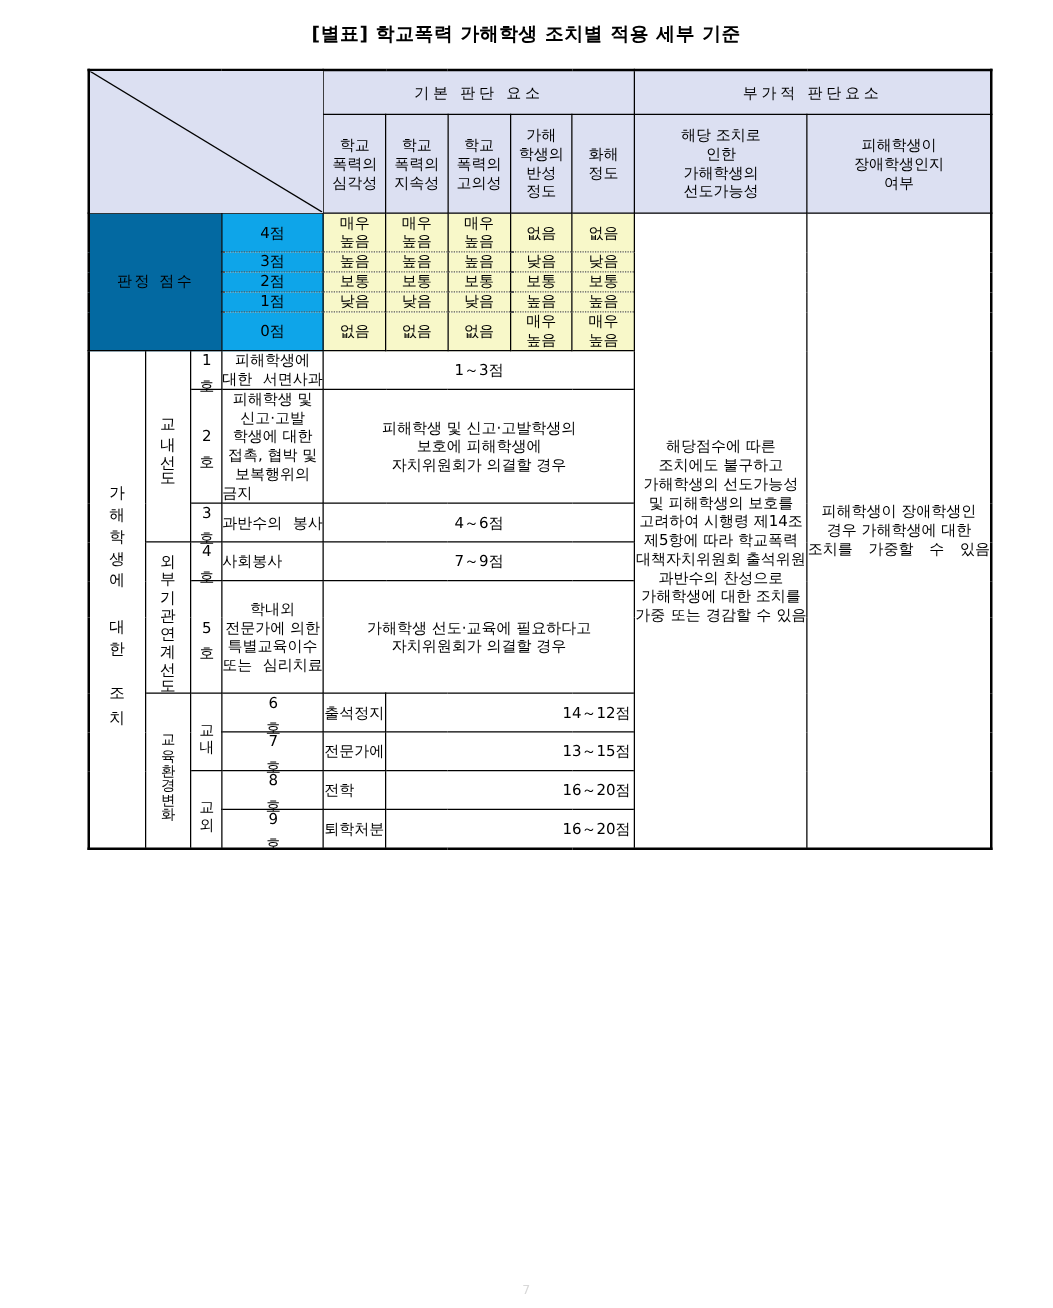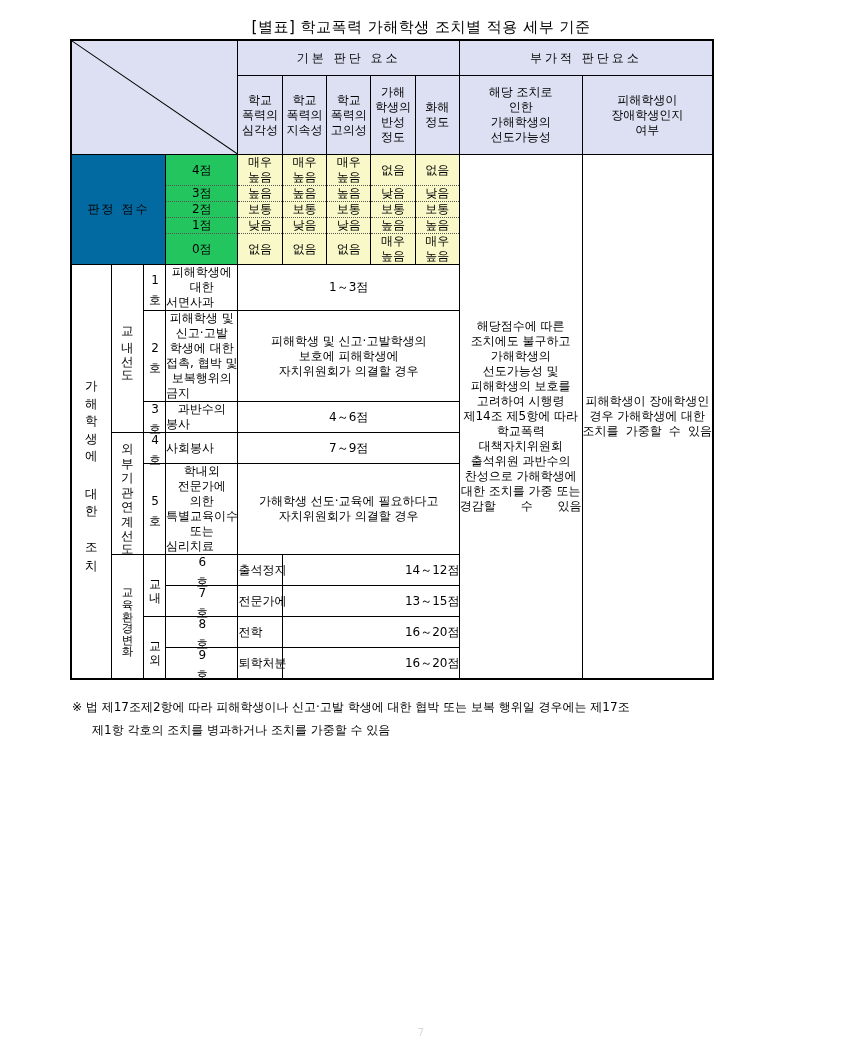--- a/index.html
+++ b/index.html
@@ -17,32 +17,32 @@
   }
   .page {
     position: relative;
     width: 842px;
     height: 1046px;
     box-sizing: border-box;
   }
   .doc-title {
     text-align: center;
     font-size: 15px;
-    font-weight: normal;
+    font-weight: bold;
     letter-spacing: 0.5px;
     padding-top: 18px;
-    padding-bottom: 2px;
+    padding-bottom: 18px;
   }
   .table-wrap {
     padding: 0 60px 0 70px;
   }
   table.main {
     border-collapse: collapse;
     table-layout: fixed;
-    width: 644px;
+    width: 724px;
     border: 2px solid #000;
   }
   table.main td, table.main th {
     border: 1px solid #000;
     padding: 0;
     font-weight: normal;
     font-size: 12px;
     text-align: center;
     vertical-align: middle;
     line-height: 1.25;
@@ -74,21 +74,21 @@
     width: 100%;
     height: 100%;
     display: block;
   }
   .score-label {
     background: #0369a1;
     font-size: 12.5px;
     letter-spacing: 2px;
   }
   .score-pt {
-    background: #22c55e;
+    background: #0ea5e9;
     font-size: 12.5px;
     border-top: 1px dotted #555 !important;
     border-bottom: 1px dotted #555 !important;
   }
   .score-pt.first { border-top: 1px solid #000 !important; }
   .score-pt.last  { border-bottom: 1px solid #000 !important; }
   .score-val {
     background: #f8f8c9;
     font-size: 12px;
     border-top: 1px dotted #555 !important;
@@ -354,20 +354,16 @@
         </td>
         <td class="measure" style="text-align-last:left">퇴학처분</td>
         <td class="range" colspan="5">
           <span class="ln">16～20점</span>
         </td>
       </tr>
     </tbody>
       </table>
   </div>
 
-  <div class="footnote">
-    <span>※ 법 제17조제2항에 따라 피해학생이나 신고·고발 학생에 대한 협박 또는 보복 행위일 경우에는 제17조</span>
-    <span class="l2">제1항 각호의 조치를 병과하거나 조치를 가중할 수 있음</span>
-  </div>
 
   <div class="pagenum">7</div>
 
 </div>
 
 </body></html>

